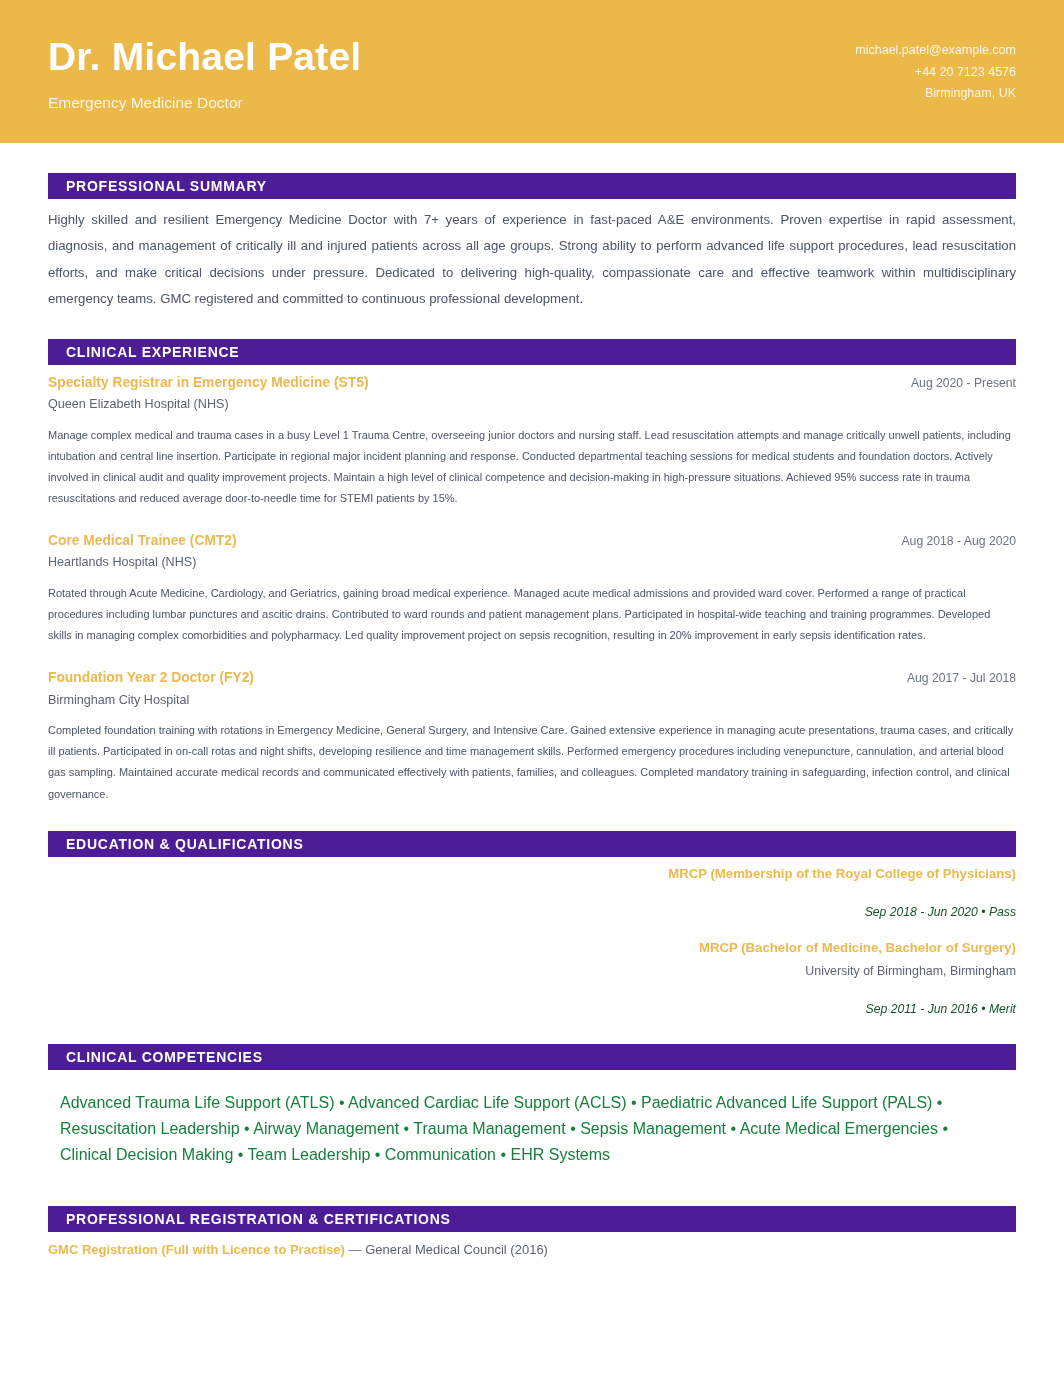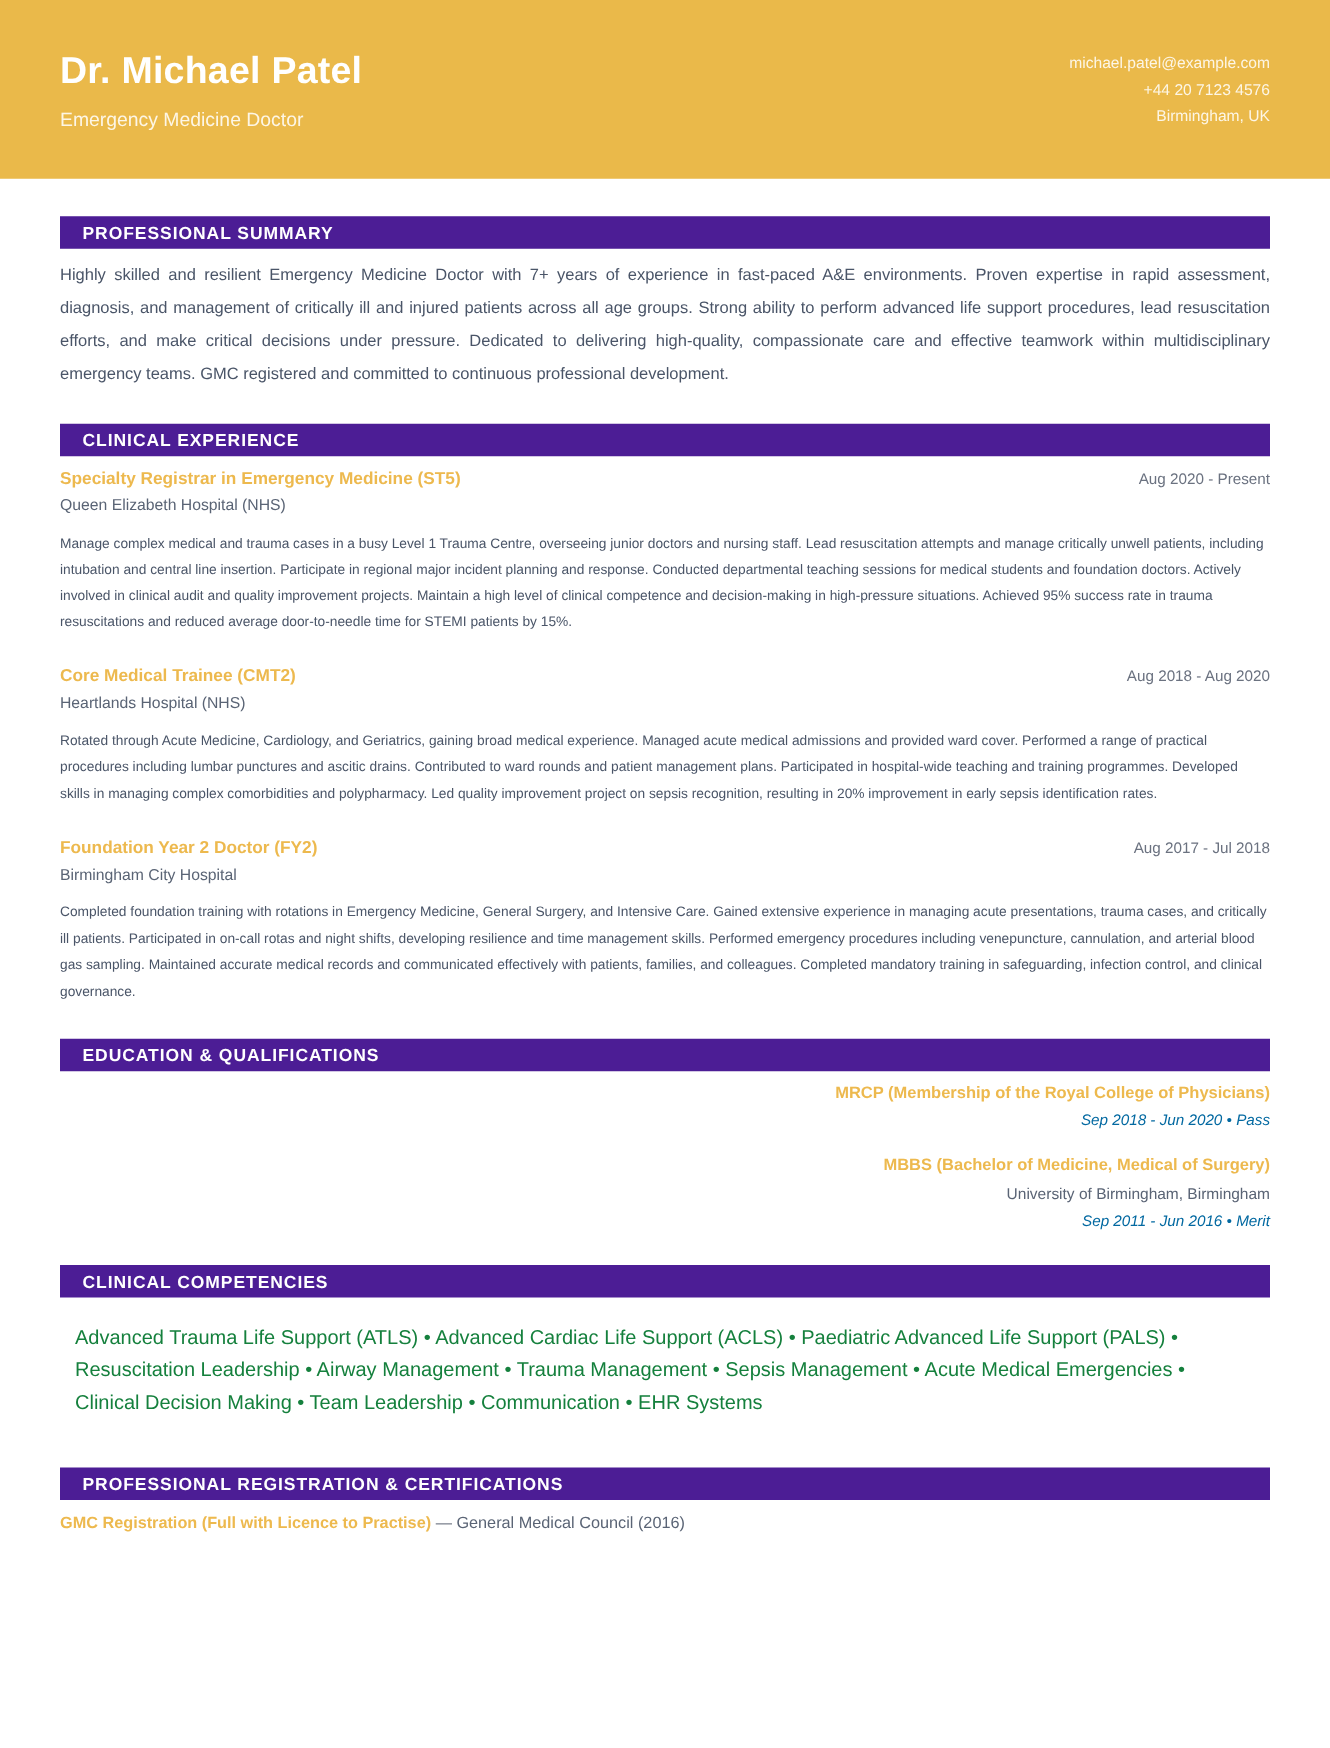--- a/index.html
+++ b/index.html
@@ -20,21 +20,21 @@
   .header {
     background: #eab94a;
     height: 143px;
     padding: 0 48px;
     display: flex;
     align-items: center;
     justify-content: space-between;
   }
   .header-left { padding-top: 4px; }
   .full-name {
-    font-size: 30px;
+    font-size: 39px;
     font-weight: bold;
     color: #ffffff;
     line-height: 1.15;
     margin: 0 0 14px 0;
     letter-spacing: 0.2px;
   }
   .job-title-sub {
     font-size: 15.5px;
     font-weight: normal;
     color: #fdf6e6;
@@ -131,22 +131,22 @@
   }
   .edu-school {
     font-size: 12.4px;
     color: #5a6475;
     margin-top: 5px;
     line-height: 1.4;
   }
   .edu-meta {
     font-size: 12.2px;
     font-style: italic;
-    color: #0369a1;
-    margin-top: 5px;
+    color: #14532d;
+    margin-top: 21px;
     line-height: 1.4;
   }
 
   
   .skills-text {
     font-size: 16px;
     line-height: 1.62;
     color: #15803d;
     margin: 12px;
   }
@@ -241,21 +241,21 @@
       <span class="section-bar-label">EDUCATION &amp; QUALIFICATIONS</span>
     </div>
     <div class="section-body">
 
       <div class="edu-item">
         <div class="edu-degree">MRCP (Membership of the Royal College of Physicians)</div>
         <div class="edu-meta">Sep 2018 - Jun 2020 • Pass</div>
       </div>
 
       <div class="edu-item">
-        <div class="edu-degree">MBBS (Bachelor of Medicine, Medical of Surgery)</div>
+        <div class="edu-degree">MRCP (Bachelor of Medicine, Bachelor of Surgery)</div>
         <div class="edu-school">University of Birmingham, Birmingham</div>
         <div class="edu-meta">Sep 2011 - Jun 2016 • Merit</div>
       </div>
 
     </div>
   </div>
 
   <div class="gap-md"></div>
 
   <div class="section">

